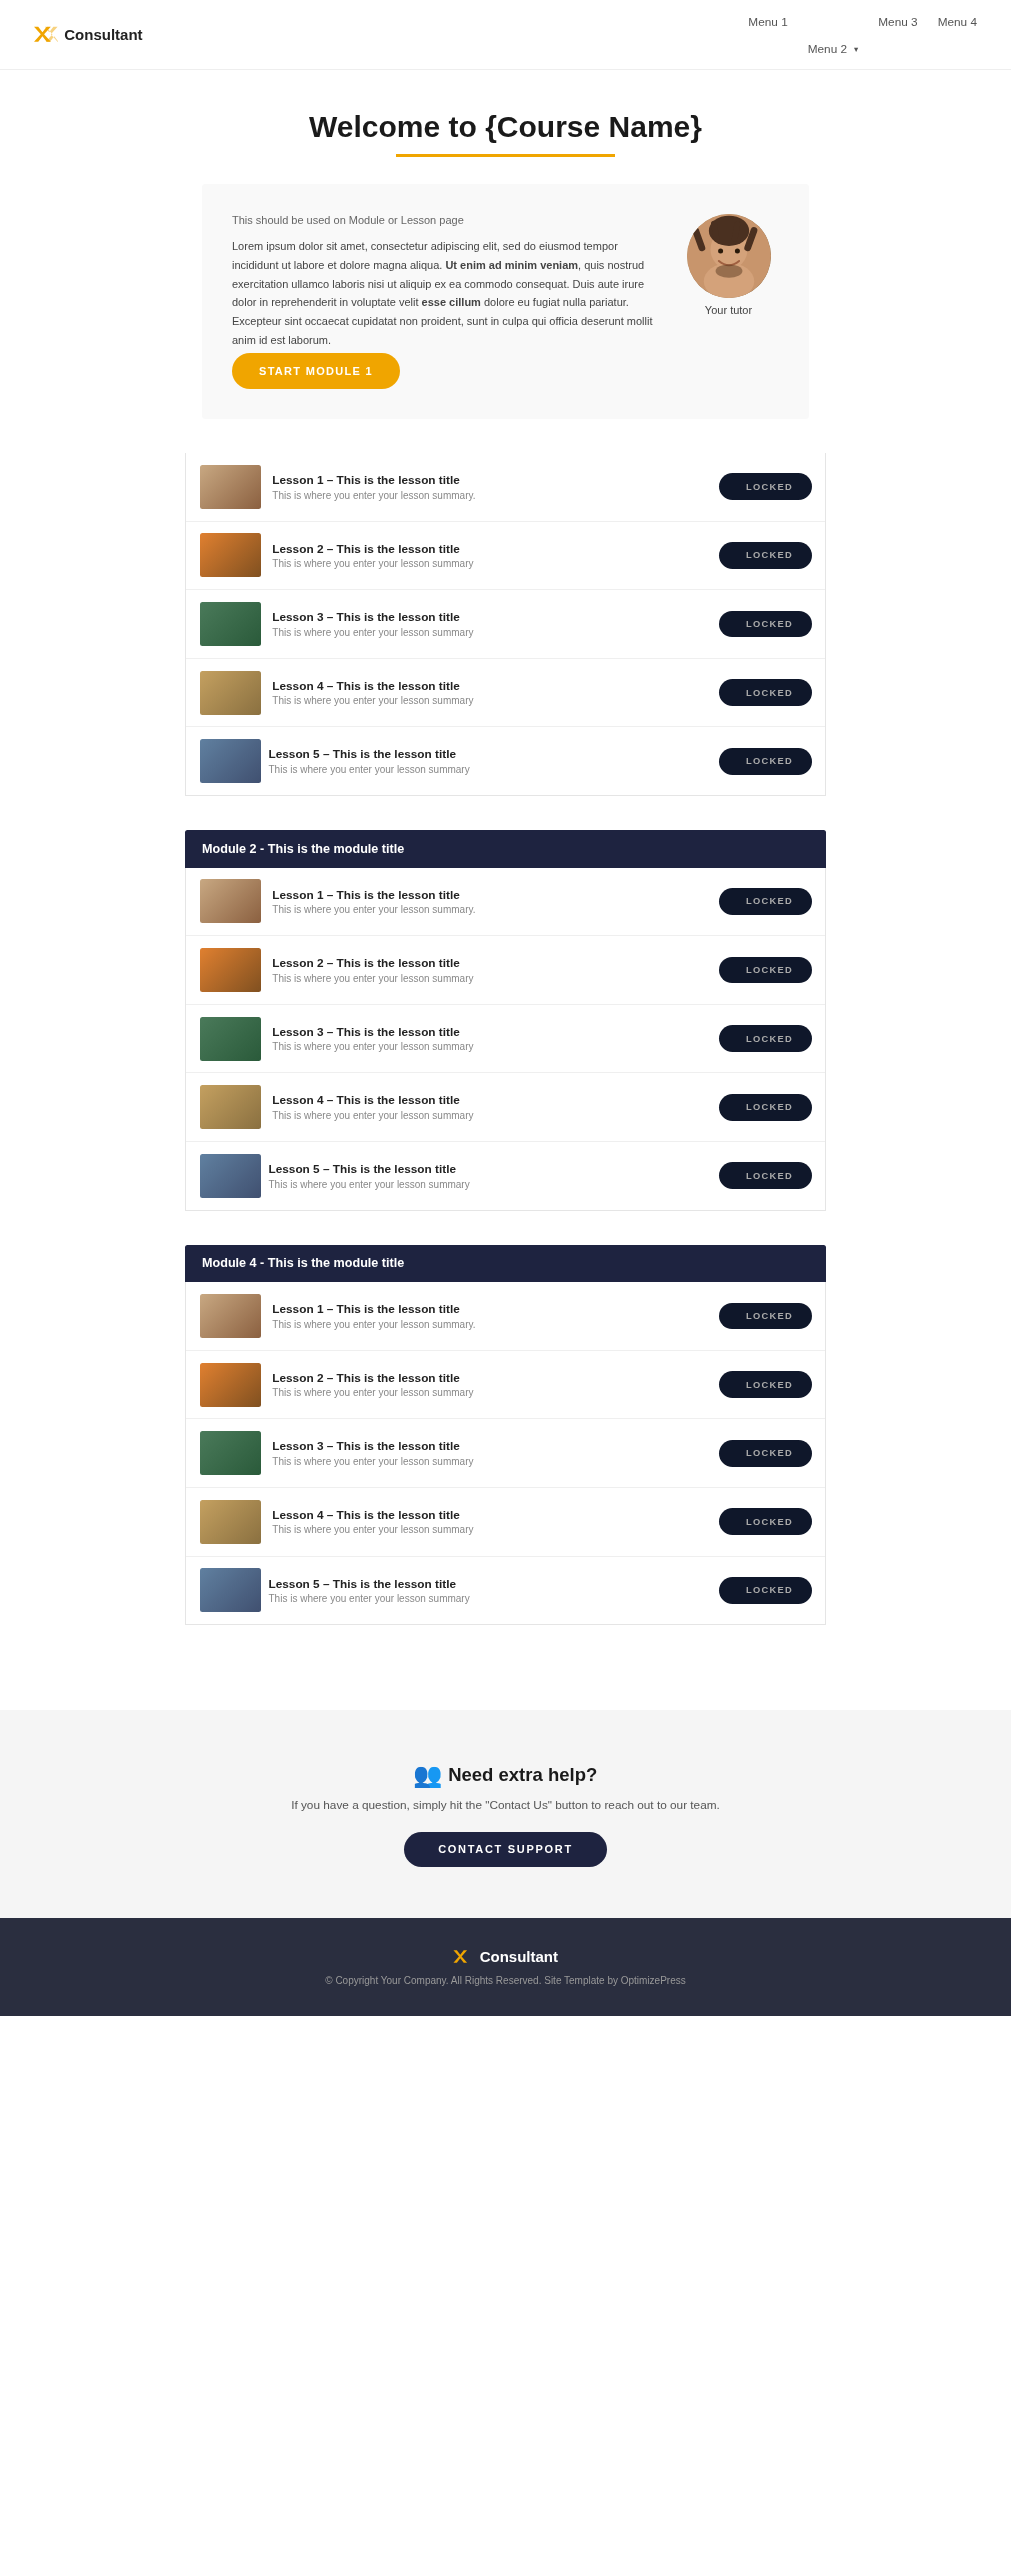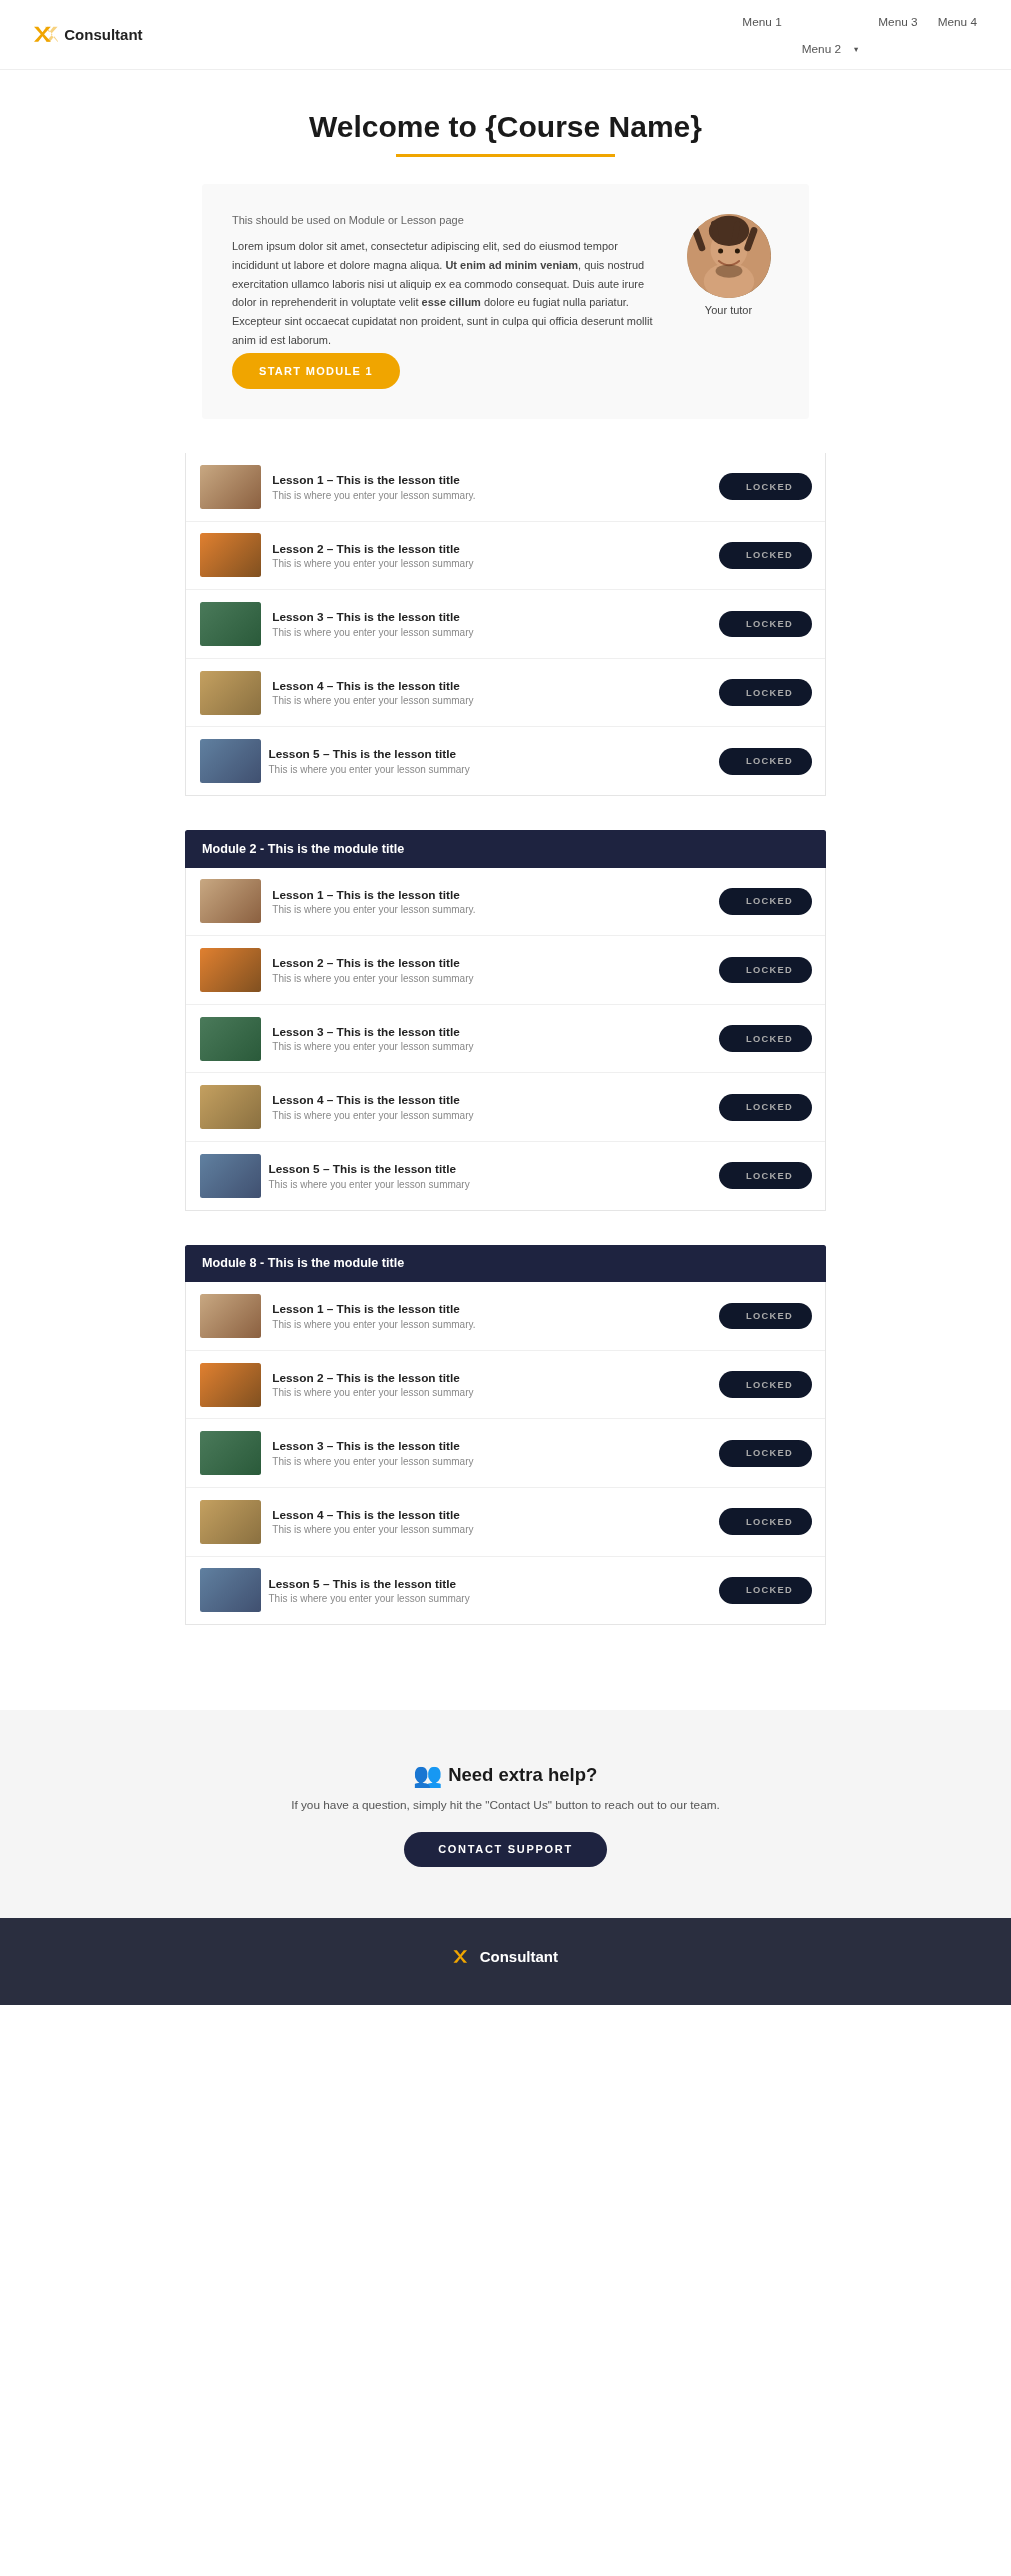--- a/index.html
+++ b/index.html
@@ -32,21 +32,21 @@
       list-style: none;
     }
     .nav-links li a {
       text-decoration: none;
       color: #555;
       font-size: 11.8px;
     }
     .menu-with-arrow {
       display: flex;
       align-items: center;
-      gap: 13px;
+      gap: 7px;
       margin-top: 28px;
     }
     .chevron-down {
       font-size: 8.4px;
       color: #555;
     }
 
     
     .page-title-section {
       text-align: center;
@@ -452,21 +452,21 @@
           </div>
           <div class="lesson-info">
             <div class="lesson-title">Lesson 5 – This is the lesson title</div>
             <div class="lesson-summary">This is where you enter your lesson summary</div>
           </div>
           <div class="locked-badge">LOCKED</div>
         </div>
       </div>
     </div>
     <div class="module-block">
-      <div class="module-header">Module 8 - This is the module title</div>
+      <div class="module-header">Module 4 - This is the module title</div>
       <div class="lessons-list">
         <div class="lesson-row">
           <div class="lesson-thumb">
             <div class="thumb-img thumb-1" style="font-size: 17px;"></div>
           </div>
           <div class="lesson-info">
             <div class="lesson-title">Lesson 1 – This is the lesson title</div>
             <div class="lesson-summary">This is where you enter your lesson summary.</div>
           </div>
           <div class="locked-badge">LOCKED</div>
@@ -524,14 +524,15 @@
   <button class="contact-btn">CONTACT SUPPORT</button>
 </section>
 
 <footer class="footer">
   <div class="footer-logo">
     <svg viewBox="0 0 28 22" width="20" height="15" fill="none" xmlns="http://www.w3.org/2000/svg">
       <path d="M0 2L8 11L0 20H5L10 13.5L15 20H20L12 11L20 2H15L10 8.5L5 2H0Z" fill="#f0a500"></path>
     </svg>
     <span>Consultant</span>
   </div>
+  <p class="footer-copy">© Copyright Your Company.  All Rights Reserved. Site Template by OptimizePress</p>
 </footer>
 
 
 </body></html>

